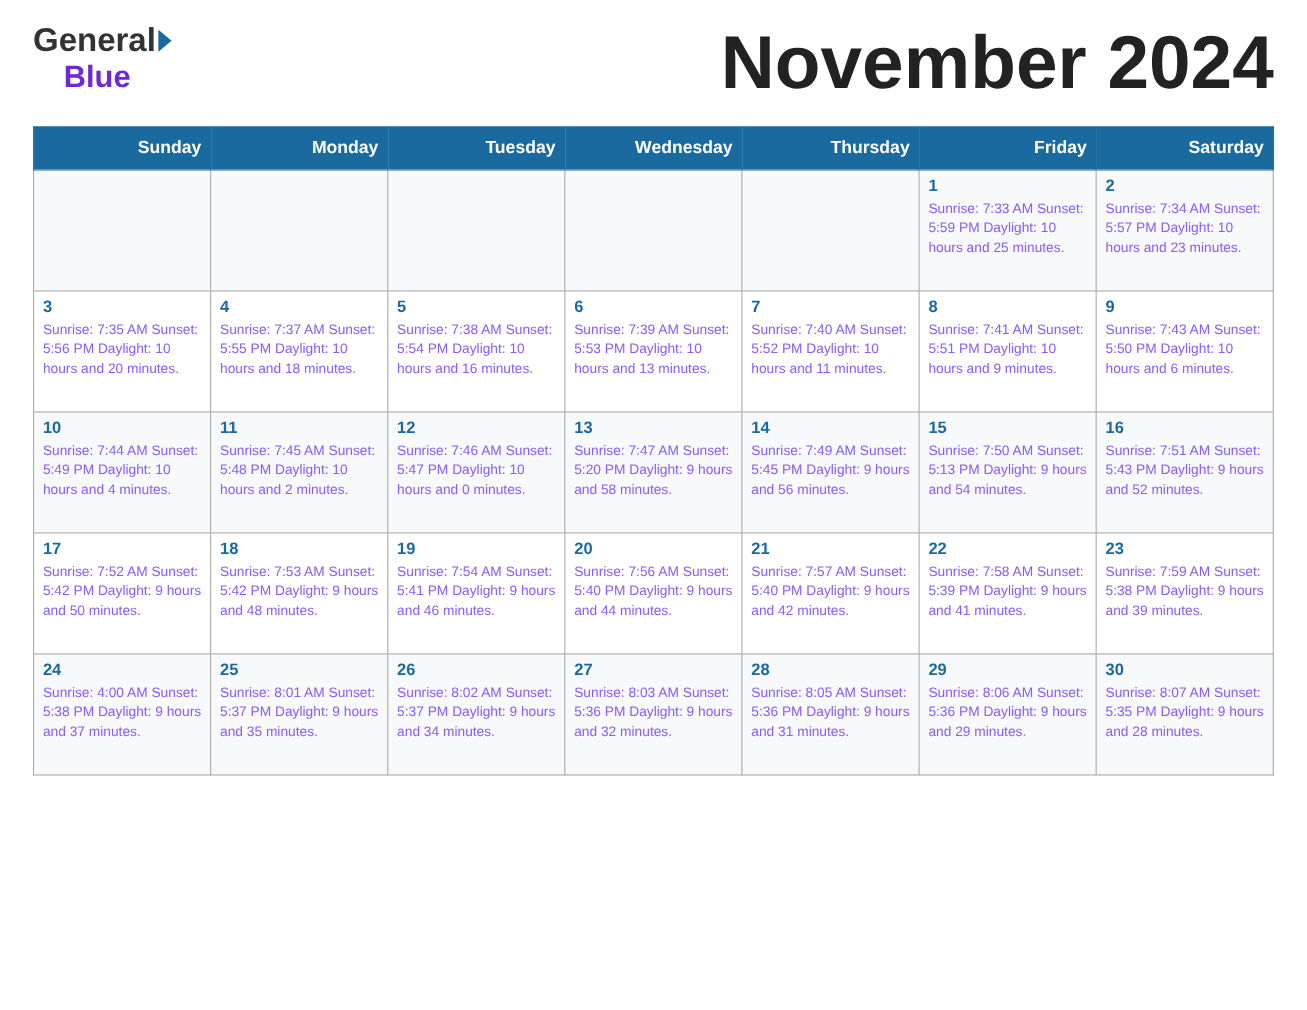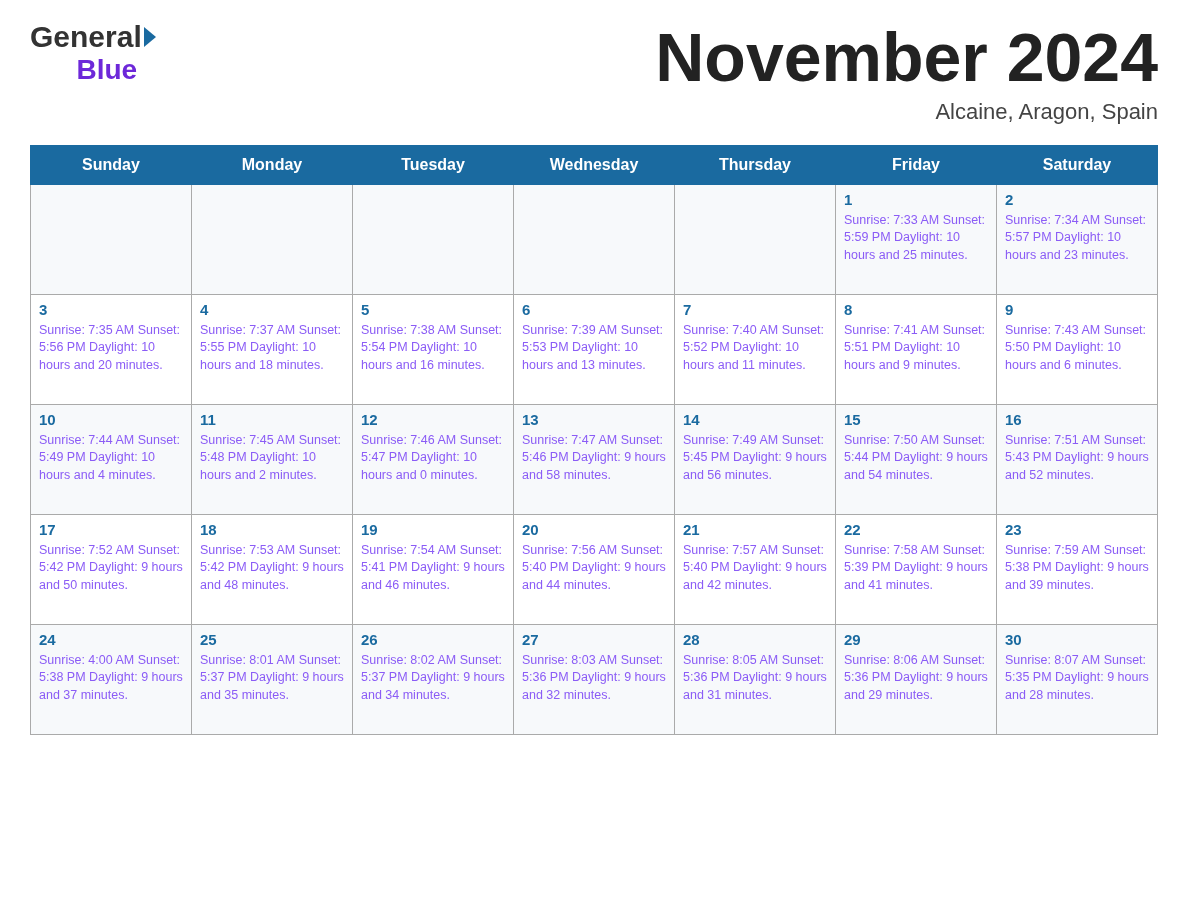--- a/index.html
+++ b/index.html
@@ -13,21 +13,21 @@
     }
     .header {
       display: flex;
       justify-content: space-between;
       align-items: flex-start;
       margin-bottom: 20px;
     }
     .logo {
       display: flex;
       flex-direction: column;
-      align-items: center;
+      align-items: flex-start;
     }
     .title-area {
       text-align: right;
     }
     .month-year {
       font-size: 68px;
       font-weight: bold;
       color: #222;
       line-height: 1.1;
     }
@@ -40,21 +40,21 @@
       width: 100%;
       border-collapse: collapse;
       border: 1px solid #999;
     }
     .calendar th {
       background-color: #1a6aa0;
       color: #fff;
       font-size: 16px;
       font-weight: bold;
       padding: 10px 8px;
-      text-align: center;
+      text-align: right;
       border: 1px solid #1a6aa0;
     }
     .calendar td {
       vertical-align: top;
       padding: 6px 8px;
       border: 1px solid #aaa;
       font-size: 13px;
       width: 14.28%;
       height: 110px;
     }
@@ -114,21 +114,20 @@
 <div class="header">
   <div class="logo">
     <div class="logo-row">
       <span class="logo-text-general">General</span>
       <span class="logo-chevron"></span>
     </div>
     <span class="logo-text-blue">Blue</span>
   </div>
   <div class="title-area">
     <div class="month-year">November 2024</div>
-    <div class="location">Alcaine, Aragon, Spain</div>
   </div>
 </div>
 
 <table class="calendar">
   <thead>
     <tr>
       <th>Sunday</th>
       <th>Monday</th>
       <th>Tuesday</th>
       <th>Wednesday</th>
@@ -216,33 +215,33 @@
         </td>
         <td>
           <div class="day-number">12</div>
           <div class="day-info">Sunrise: 7:46 AM
 Sunset: 5:47 PM
 Daylight: 10 hours and 0 minutes.</div>
         </td>
         <td>
           <div class="day-number">13</div>
           <div class="day-info">Sunrise: 7:47 AM
-Sunset: 5:46 PM
+Sunset: 5:20 PM
 Daylight: 9 hours and 58 minutes.</div>
         </td>
         <td>
           <div class="day-number">14</div>
           <div class="day-info">Sunrise: 7:49 AM
 Sunset: 5:45 PM
 Daylight: 9 hours and 56 minutes.</div>
         </td>
         <td>
           <div class="day-number">15</div>
           <div class="day-info">Sunrise: 7:50 AM
-Sunset: 5:44 PM
+Sunset: 5:13 PM
 Daylight: 9 hours and 54 minutes.</div>
         </td>
         <td>
           <div class="day-number">16</div>
           <div class="day-info">Sunrise: 7:51 AM
 Sunset: 5:43 PM
 Daylight: 9 hours and 52 minutes.</div>
         </td>
       </tr>
       <tr>

